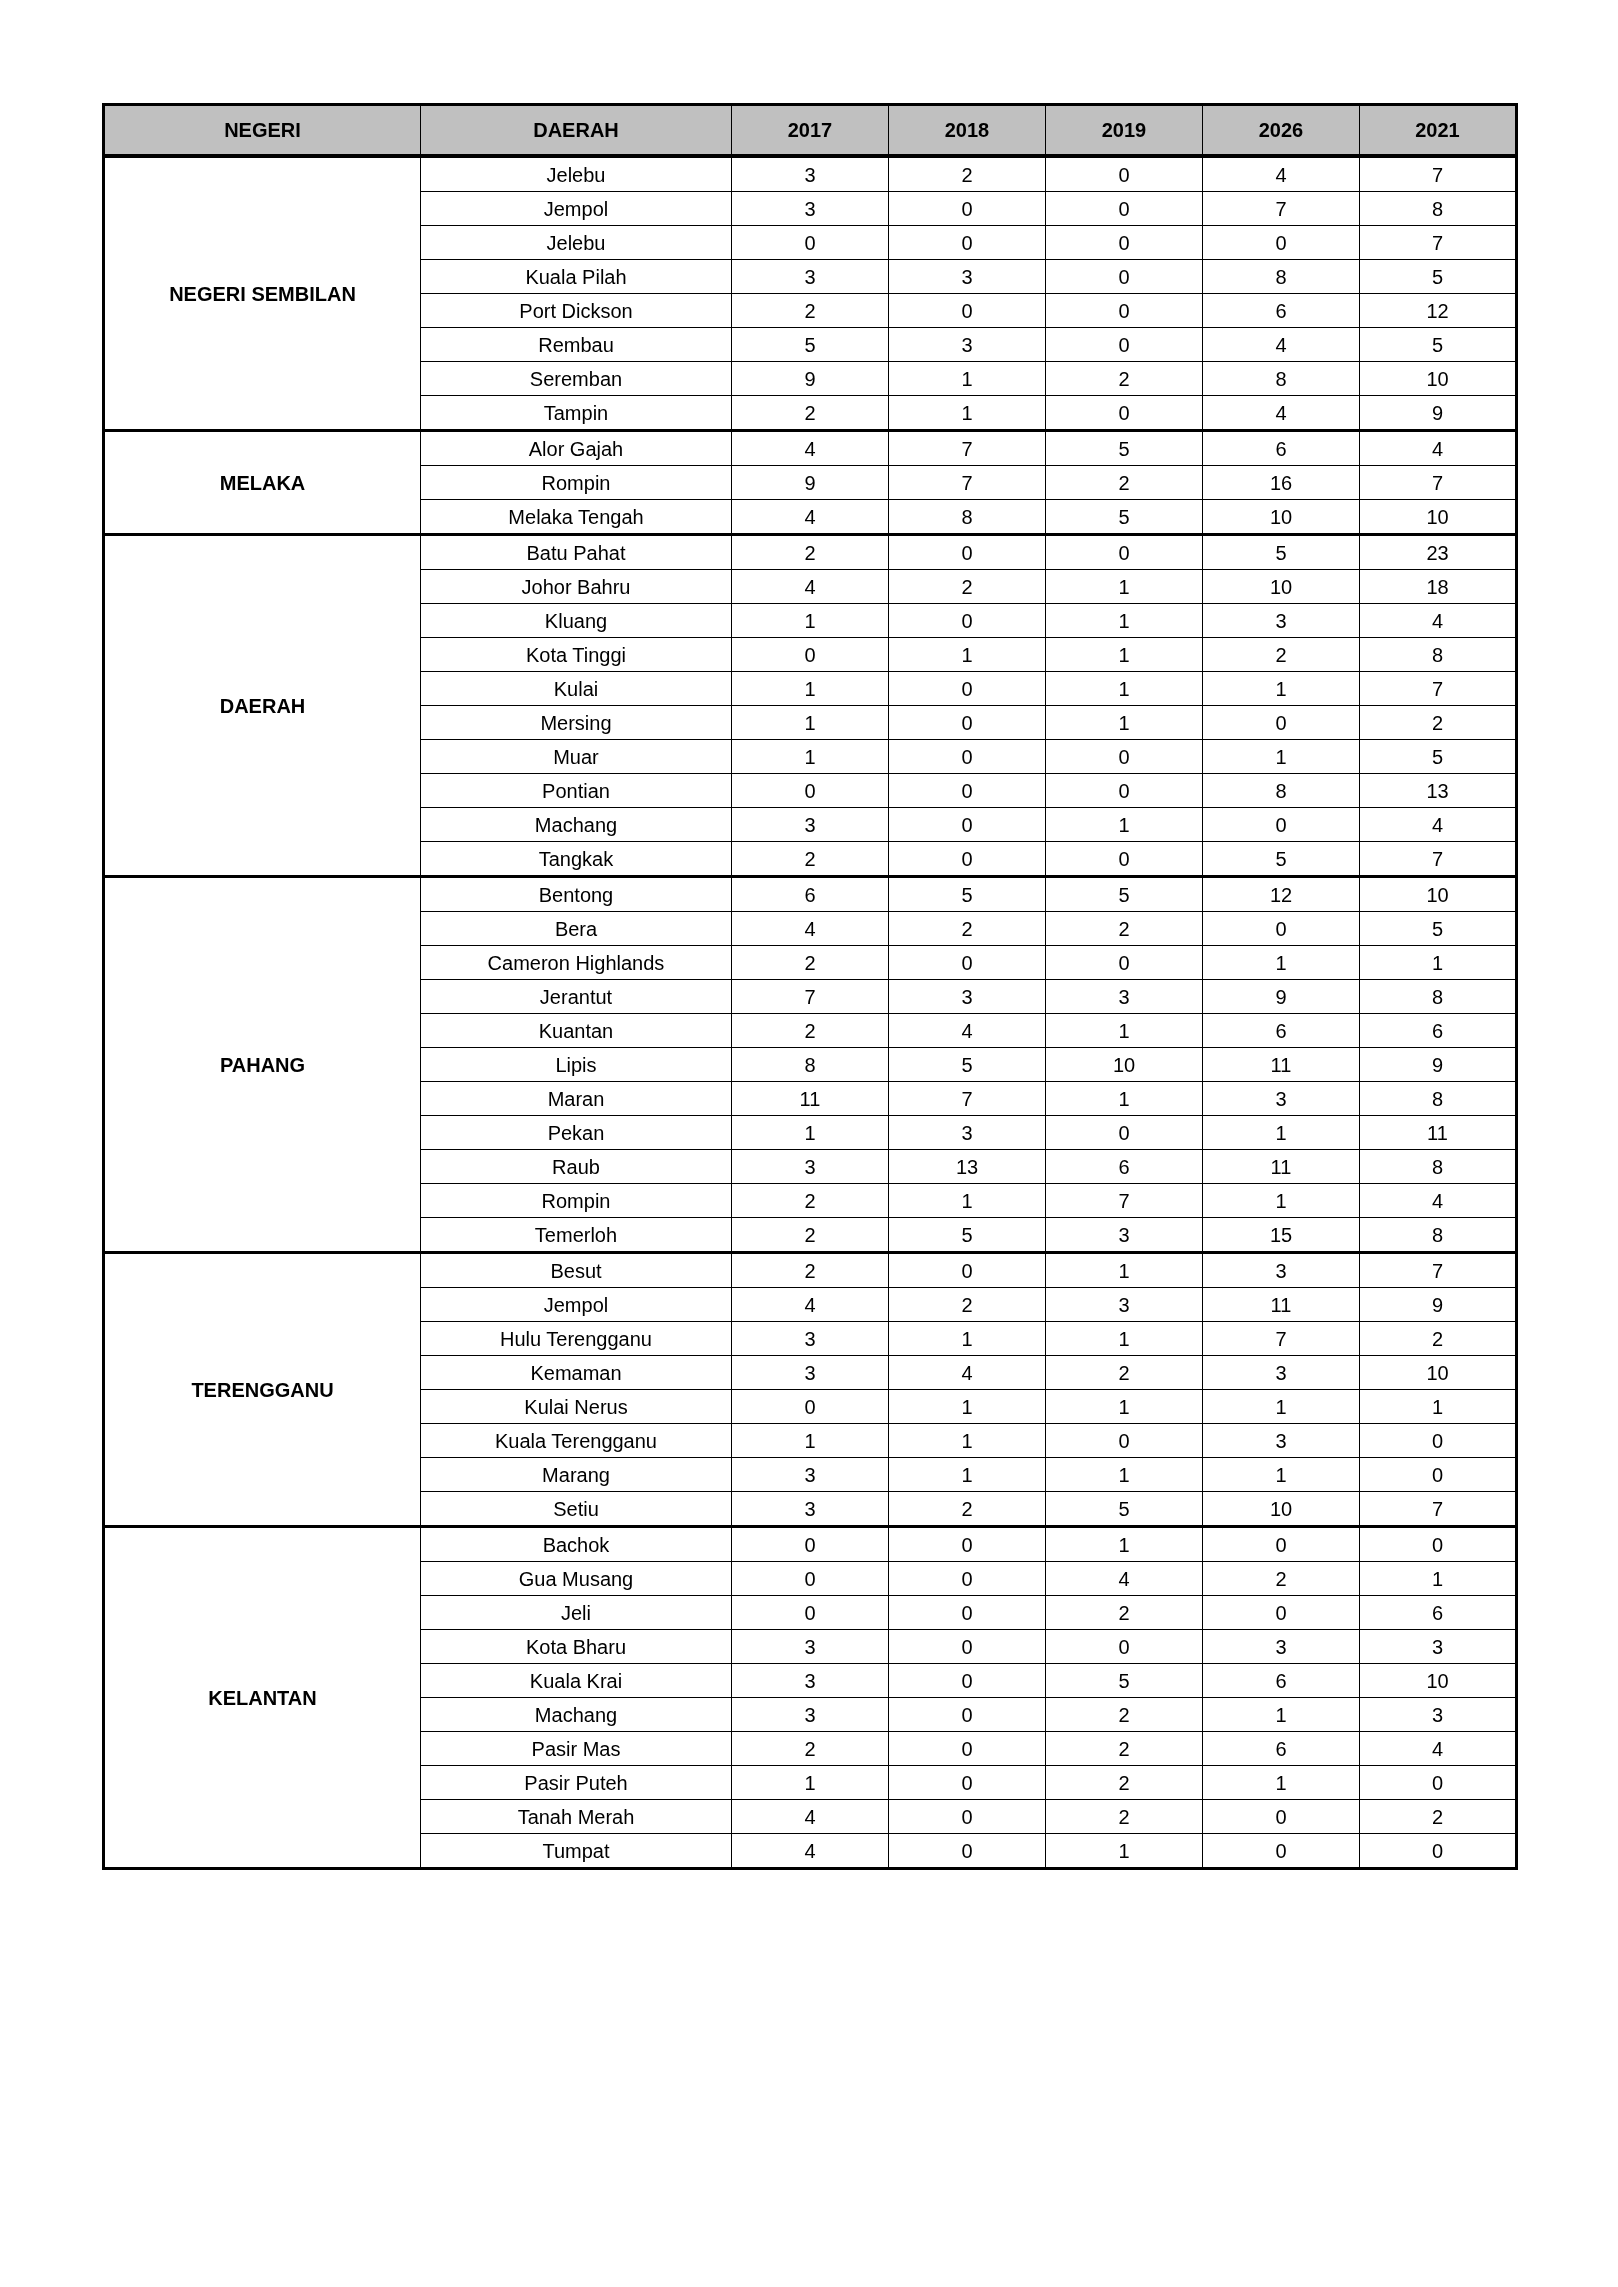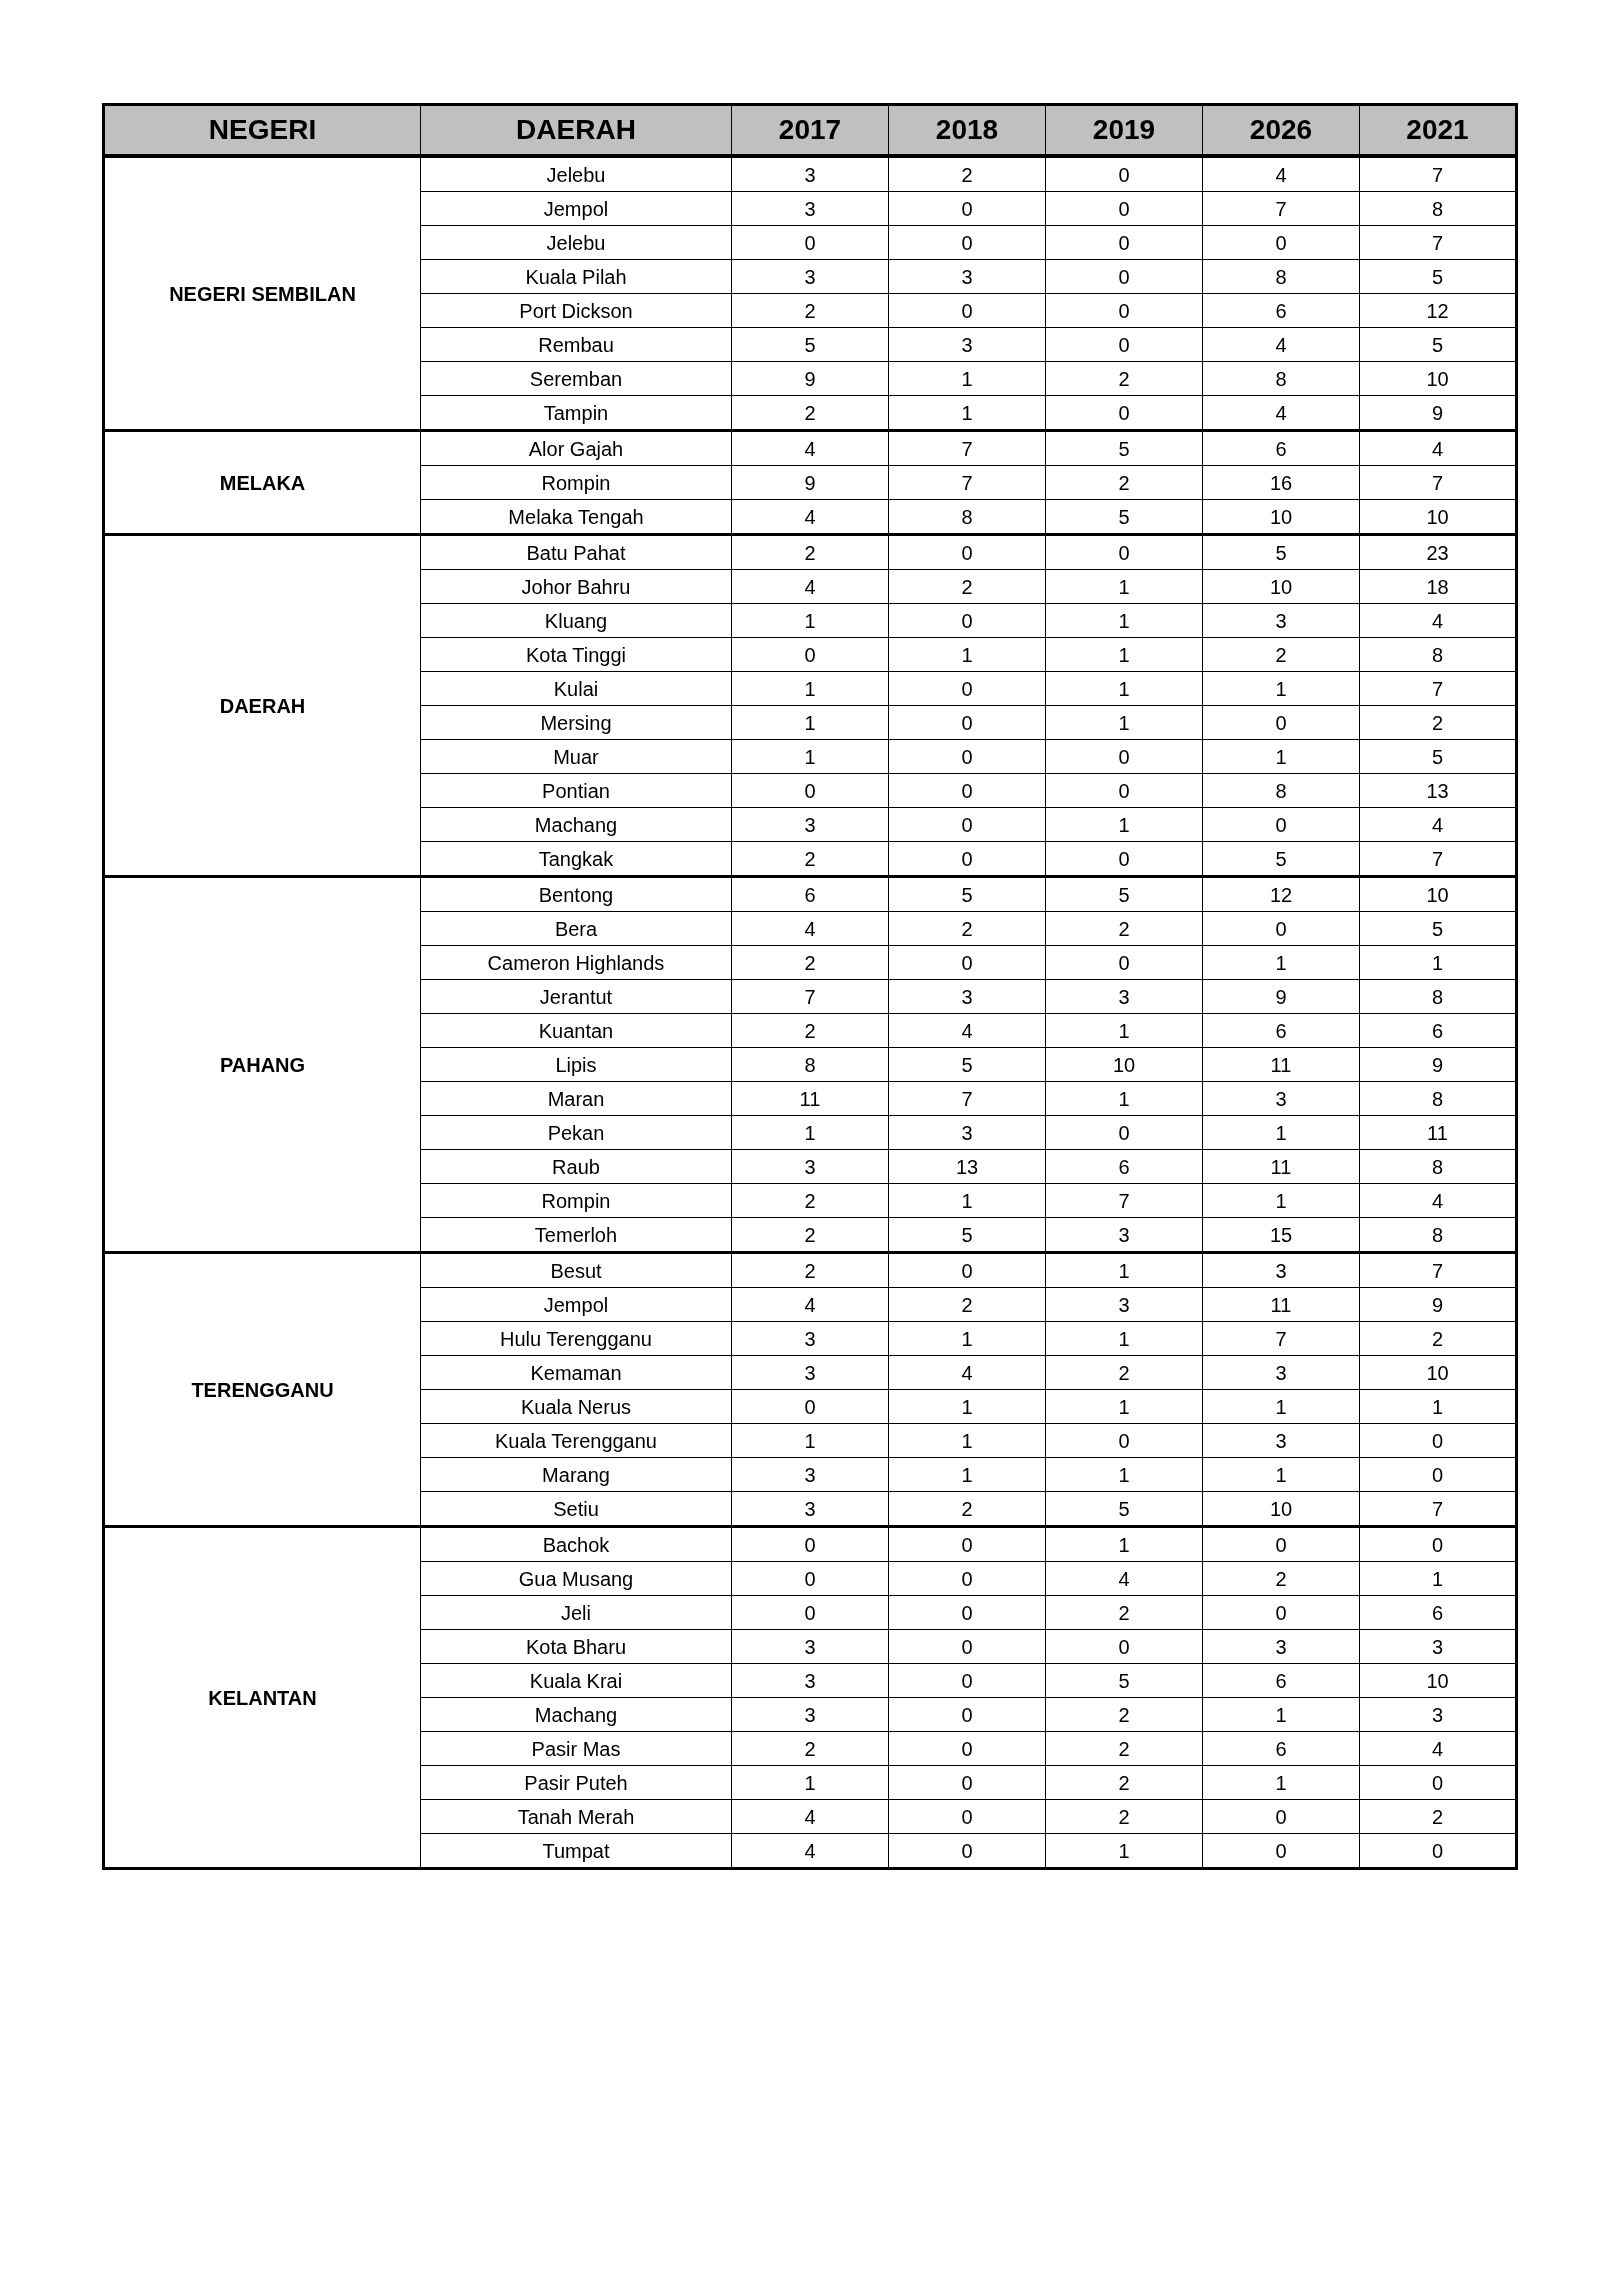--- a/index.html
+++ b/index.html
@@ -7,21 +7,21 @@
     #tbl {
       position: absolute; left: 102px; top: 103px;
       border-collapse: collapse; table-layout: fixed;
       width: 1415px;
       border: 3.7px solid #000;
     }
     #tbl col.c-negeri { width: 317px; }
     #tbl col.c-daerah { width: 311px; }
     #tbl col.c-year { width: 157px; }
     #tbl th {
-      background: #c0c0c0; font-weight: bold; font-size: 28px;
+      background: #c0c0c0; font-weight: bold; font-size: 20px;
       height: 48px; text-align: center; vertical-align: middle;
       border: 1.8px solid #000; border-bottom: 4.6px solid #000;
       padding: 0;
     }
     #tbl td {
       font-size: 20px; height: 33px; text-align: center; vertical-align: middle;
       border: 1.8px solid #000; padding: 0; line-height: 1;
     }
     #tbl td.negeri { font-weight: bold; }
     #tbl tr.group-start td { border-top: 3.7px solid #000; }
@@ -339,21 +339,21 @@
       </tr>
       <tr>
         <td>Kemaman</td>
         <td>3</td>
         <td>4</td>
         <td>2</td>
         <td>3</td>
         <td>10</td>
       </tr>
       <tr>
-        <td>Kuala Nerus</td>
+        <td>Kulai Nerus</td>
         <td>0</td>
         <td>1</td>
         <td>1</td>
         <td>1</td>
         <td>1</td>
       </tr>
       <tr>
         <td>Kuala Terengganu</td>
         <td>1</td>
         <td>1</td>

